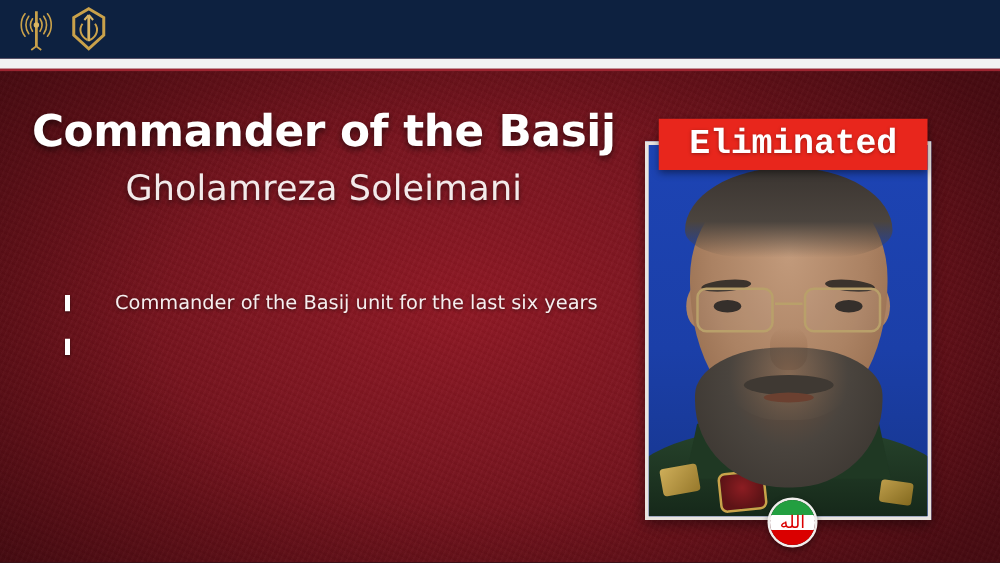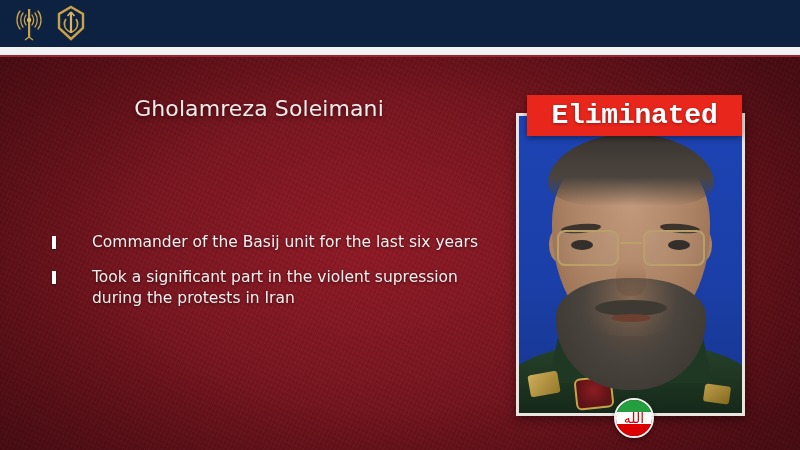--- a/index.html
+++ b/index.html
@@ -86,21 +86,21 @@
     margin: 0;
     font-size: 35px;
     line-height: 1.08;
     font-weight: bold;
     color: #ffffff;
     letter-spacing: -0.3px;
     text-shadow: 0 2px 5px rgba(0,0,0,0.55);
   }
   .subtitle {
     margin: 8px 0 0 0;
-    font-size: 22px;
+    font-size: 28px;
     font-weight: normal;
     color: #f3eaea;
     letter-spacing: 0.1px;
     text-shadow: 0 2px 4px rgba(0,0,0,0.5);
   }
 
   
   .bullet-list {
     position: absolute;
     left: 52px; top: 232px;
@@ -382,32 +382,32 @@
       </span>
     </div>
   </div>
   <div class="white-band"></div>
   <div class="red-hairline"></div>
 
   <div class="body-bg"></div>
   <div class="vignette"></div>
 
   <div class="title-block">
+    <h1 class="title">Commander of
+the Basij</h1>
     <h2 class="subtitle">Gholamreza Soleimani</h2>
   </div>
 
   <ul class="bullet-list">
     <li class="bullet-item">
       <span class="bullet-marker"></span>
       <span class="bullet-text">Commander of the Basij unit for the last six years</span>
     </li>
     <li class="bullet-item">
       <span class="bullet-marker"></span>
-      <span class="bullet-text">Took a significant part in the violent supression
-during the protests in Iran</span>
     </li>
   </ul>
 
   <div class="photo-frame">
     <div class="photo-inner">
       <div class="p-shoulders"></div>
       <div class="p-collar-l"></div>
       <div class="p-collar-r"></div>
       <div class="p-rank"></div>
       <div class="p-rank2"></div>

